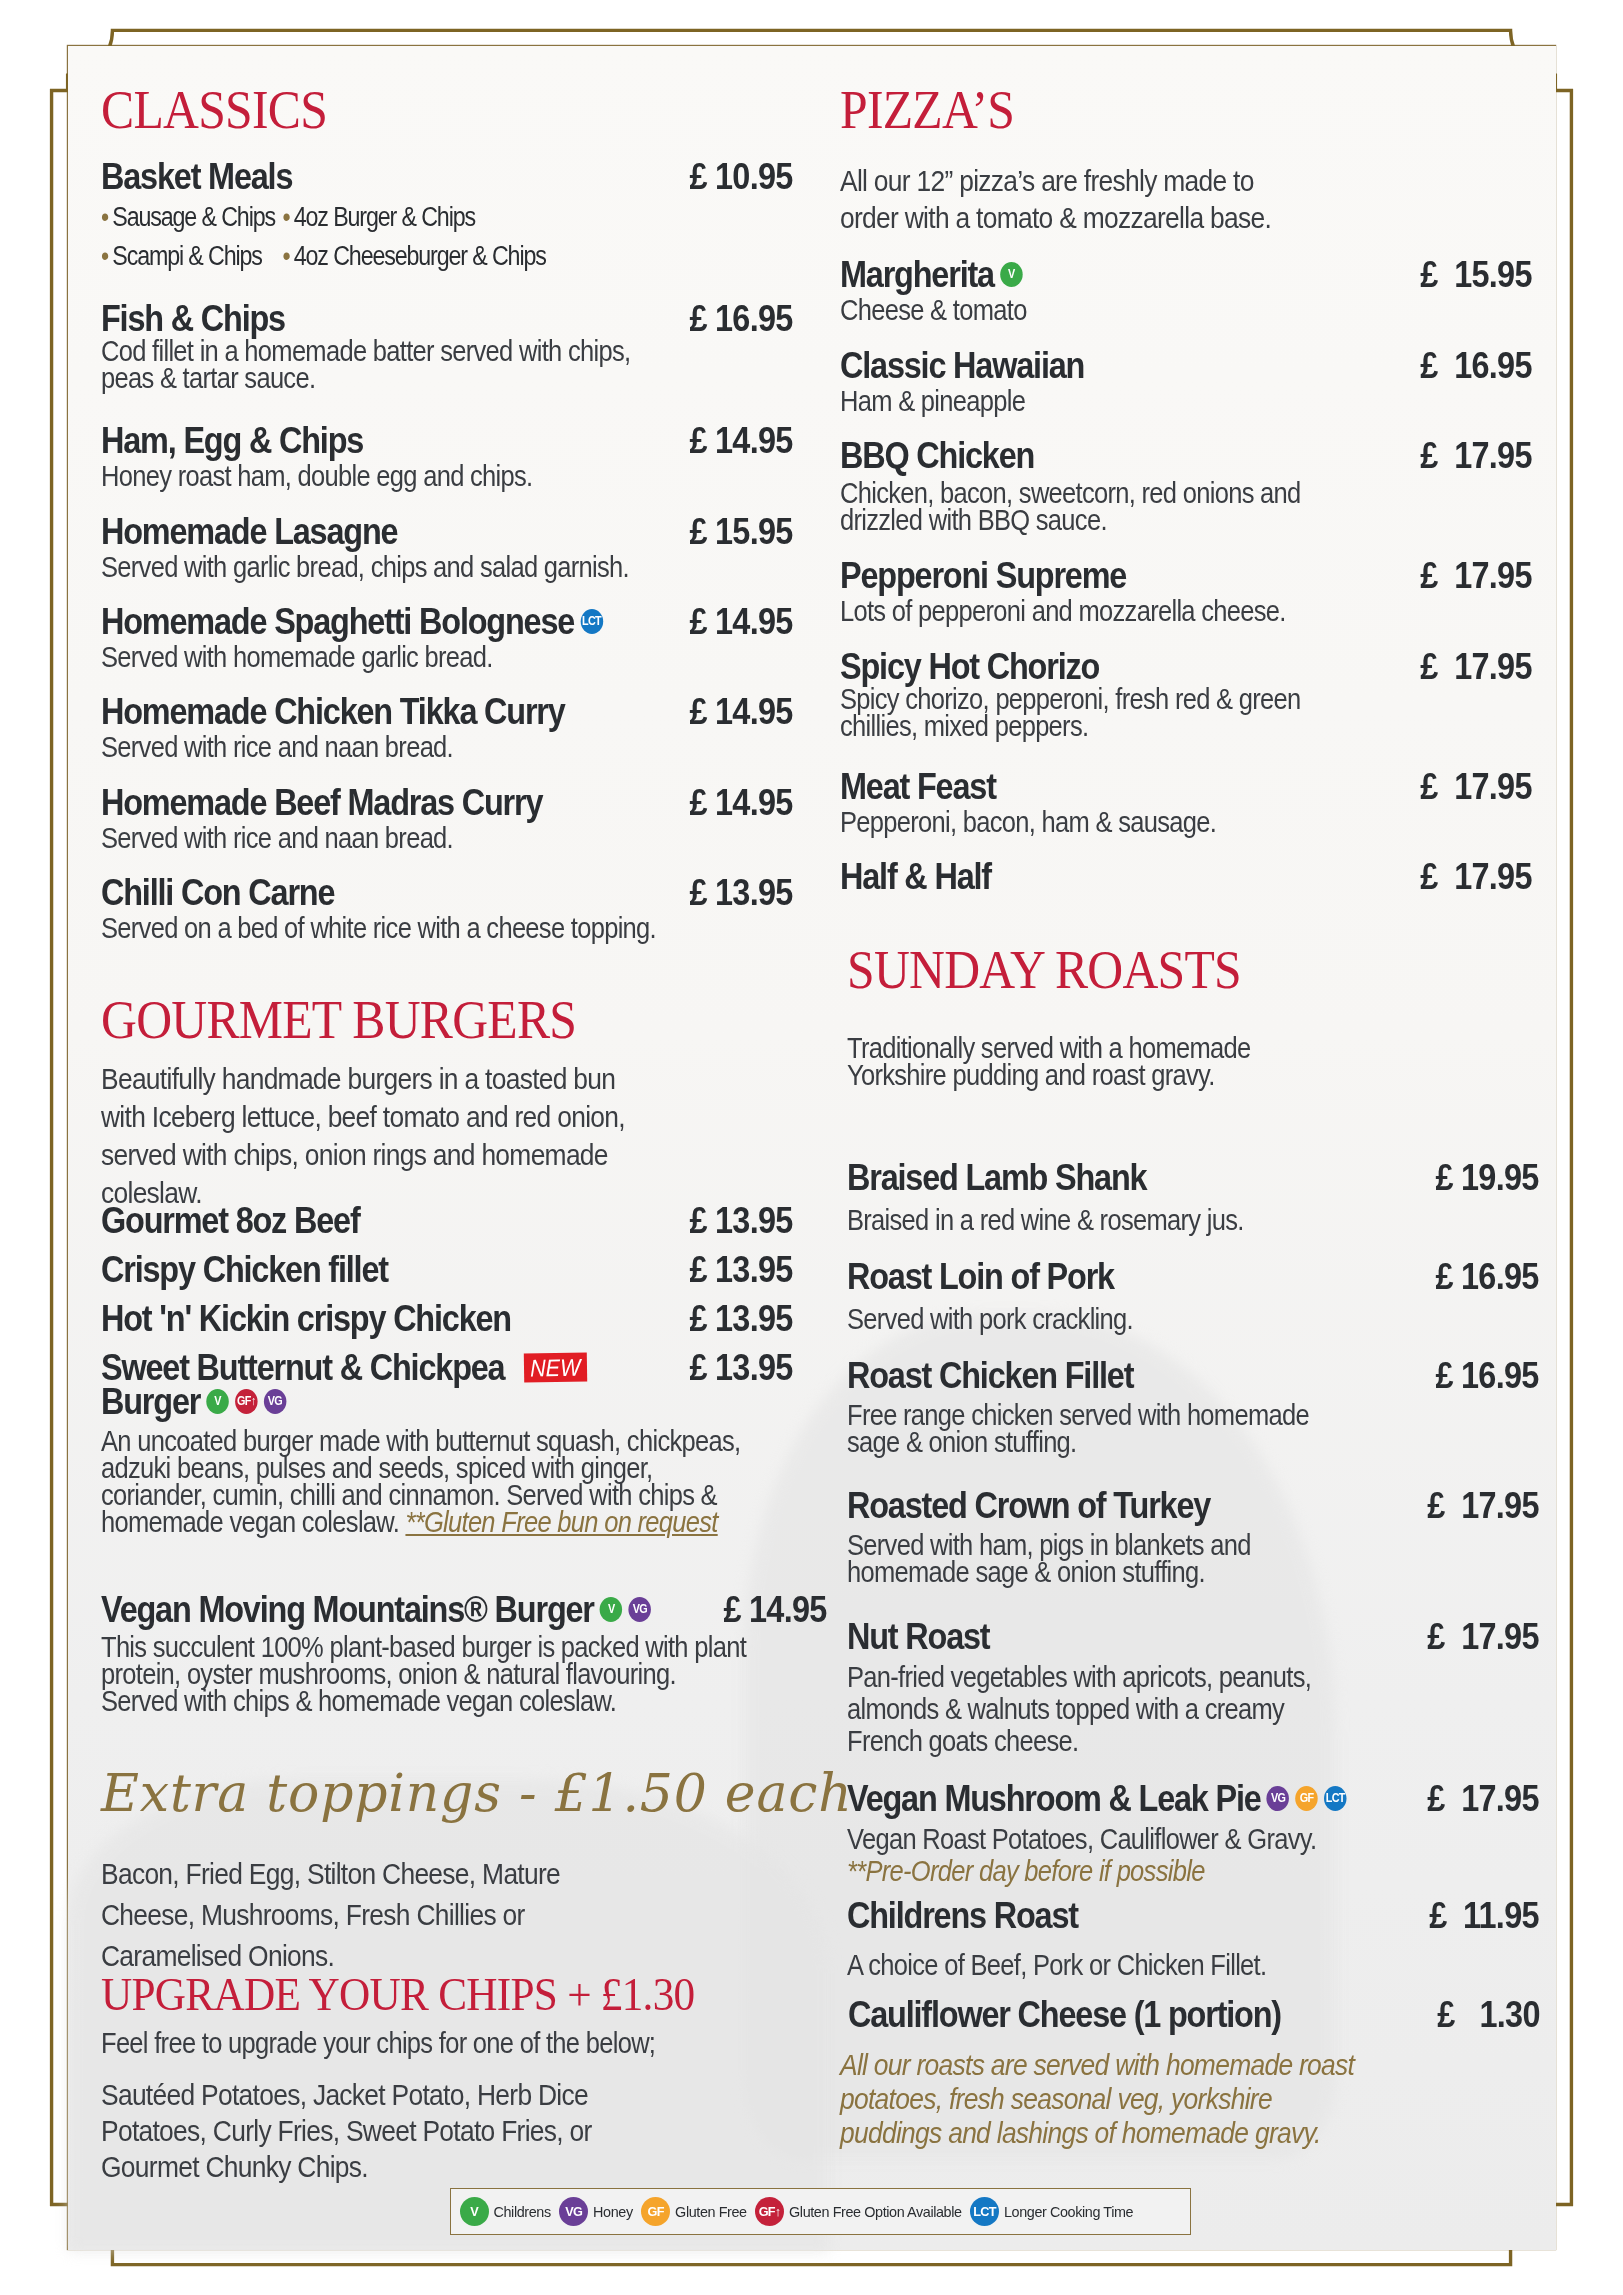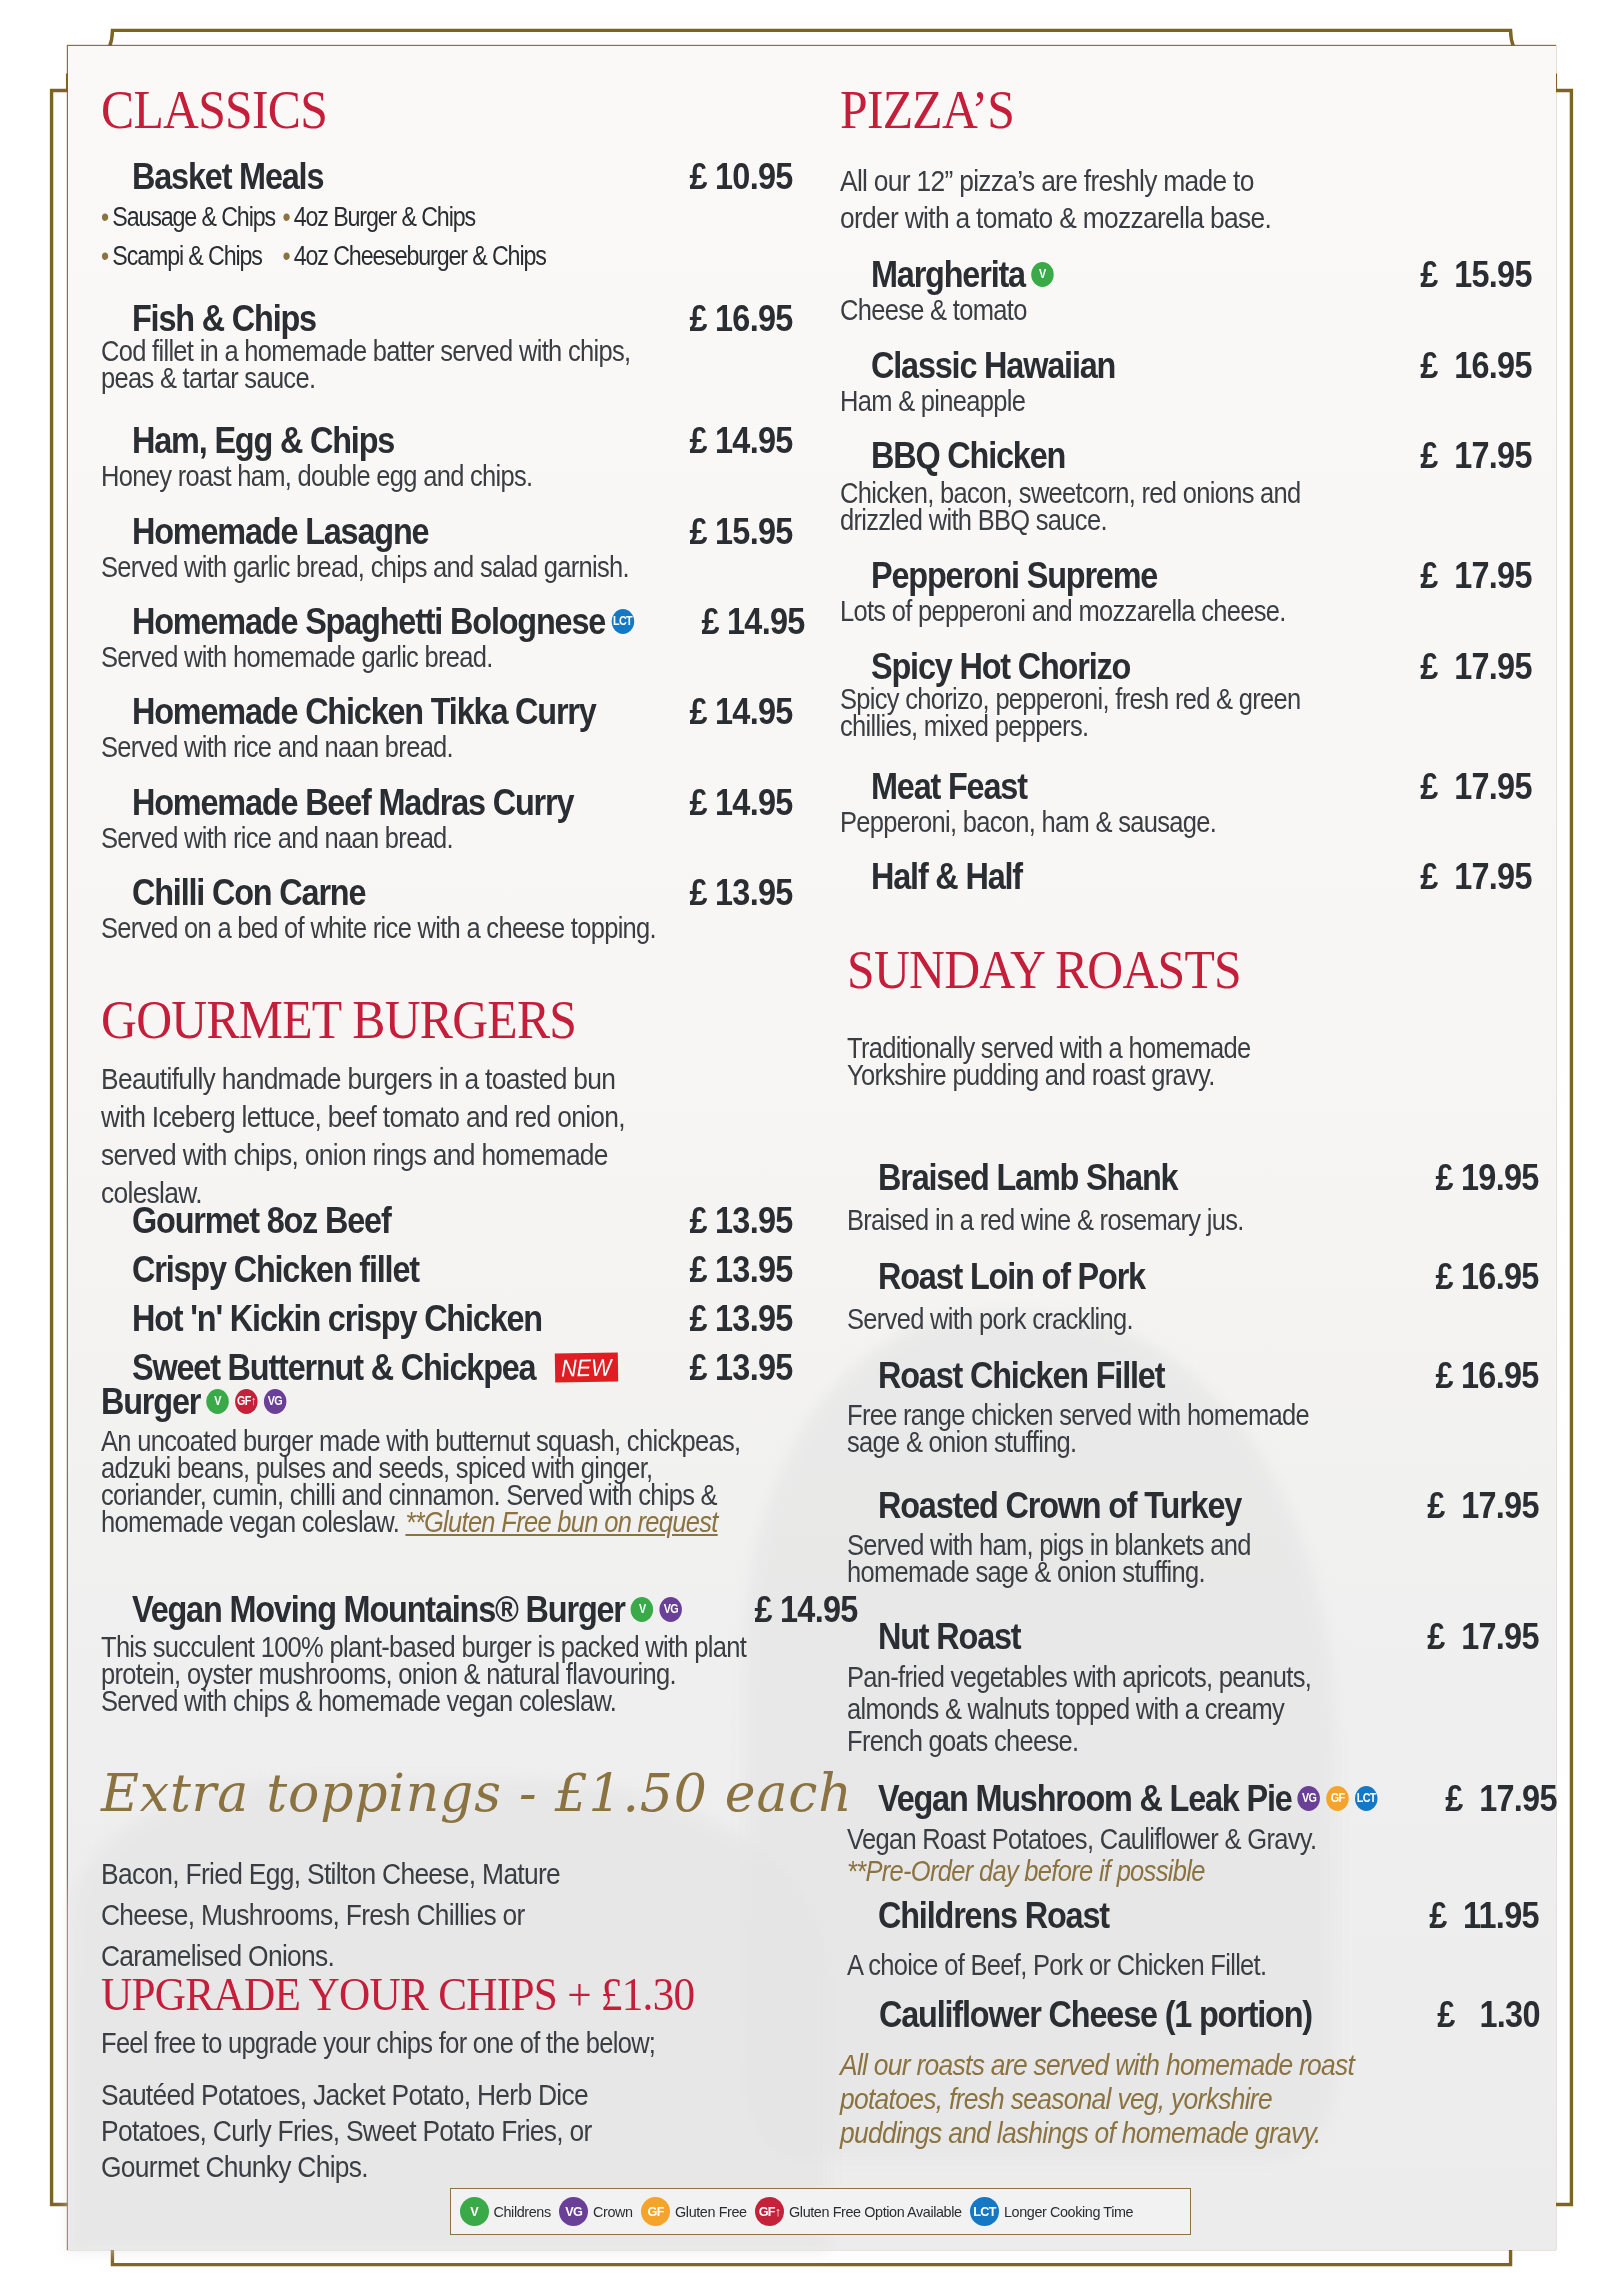--- a/index.html
+++ b/index.html
@@ -7,21 +7,21 @@
        font-family:"Liberation Sans",sans-serif;color:#2a2d31;}
   .frame-svg{position:absolute;left:0;top:0;width:1623px;height:2295px;pointer-events:none;}
   .paper{position:absolute;left:68px;top:46px;width:1488px;height:2204px;
      background:linear-gradient(180deg,#faf9f7 0%,#f7f6f4 45%,#efefef 75%,#ececec 100%);}
   .col{position:absolute;top:0;}
   .col-left{left:101px;width:692px;}
   .col-right{left:840px;width:692px;}
   .sec-title{position:absolute;font-family:"Liberation Serif",serif;color:#c41e3a;
      font-size:54px;line-height:54px;letter-spacing:-0.8px;margin:0;font-weight:normal;transform:scaleX(0.92);transform-origin:left;white-space:nowrap;}
   .item{position:absolute;left:0;width:100%;}
-  .item-row{display:flex;align-items:center;justify-content:space-between;margin-left:31px;}
+  .item-row{display:flex;align-items:center;justify-content:space-between;}
   .item-name{font-weight:bold;font-size:36px;line-height:39px;letter-spacing:-1.3px;color:#2a2d31;display:flex;align-items:center;gap:6.8px;white-space:nowrap;transform:scaleX(0.9);transform-origin:left;}
   .item-price{font-weight:bold;font-size:36px;line-height:39px;letter-spacing:-0.8px;color:#2a2d31;white-space:pre;transform:scaleX(0.9);transform-origin:right;}
   .desc{font-size:29px;line-height:32px;color:#3a3d42;letter-spacing:-0.8px;transform:scaleX(0.88);transform-origin:left;width:114%;}
   .desc-tight{line-height:27px;}
   .badge{display:inline-flex;align-items:center;justify-content:center;width:25px;height:25px;border-radius:50%;
      color:#fff;font-size:12px;font-weight:bold;letter-spacing:-0.8px;flex:0 0 auto;}
   .b-v{background:#3aaa48;} .b-vg{background:#6a3f97;} .b-gf{background:#f5a42b;} .b-gfo{background:#c4213a;} .b-lct{background:#1478c4;}
   .new-tag{display:inline-block;background:#e11d24;color:#fff;font-style:italic;font-weight:normal;font-size:24px;line-height:29px;padding:0 6.8px;margin-left:15px;letter-spacing:0;transform:rotate(-1deg);}
   .bullets{font-size:27px;line-height:39px;color:#2a2d31;letter-spacing:-1.3px;display:grid;grid-template-columns:211px 355px;transform:scaleX(0.86);transform-origin:left;}
   .bullets span::before{content:"•";color:#8a7340;margin-right:5px;}
@@ -302,21 +302,21 @@
         <span class="item-price">£   1.30</span>
       </div>
   </div>
   <div class="desc gold-italic" style="position:absolute;top:2048px;width:88%;line-height:34px;font-size:30px;">All our roasts are served with homemade roast potatoes, fresh seasonal veg, yorkshire puddings and lashings of homemade gravy.</div>
 </div>
 
 <div class="legend">
   <span class="badge b-v">V</span>
     <span class="lbl">Childrens</span>
   <span class="badge b-vg">VG</span>
-    <span class="lbl">Crown</span>
+    <span class="lbl">Honey</span>
   <span class="badge b-gf">GF</span>
     <span class="lbl">Gluten Free</span>
   <span class="badge b-gfo">GF↑</span>
     <span class="lbl">Gluten Free Option Available</span>
   <span class="badge b-lct">LCT</span>
     <span class="lbl">Longer Cooking Time</span>
 </div>
 
 
 </body></html>

